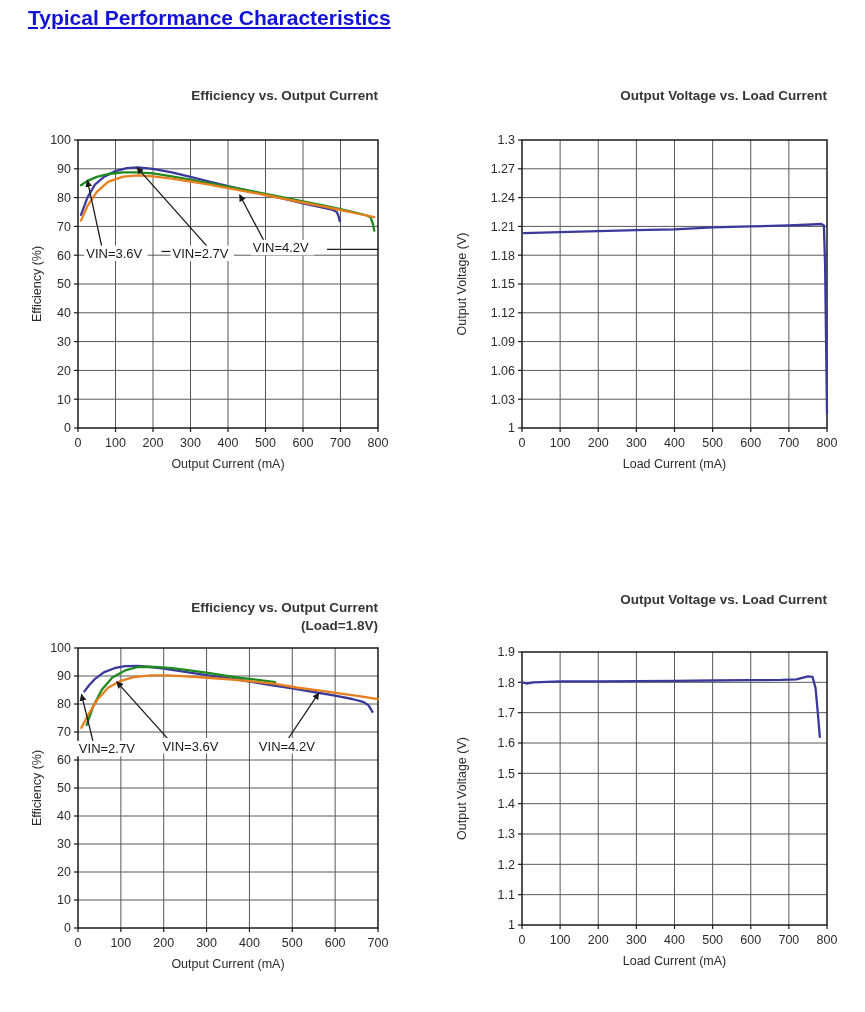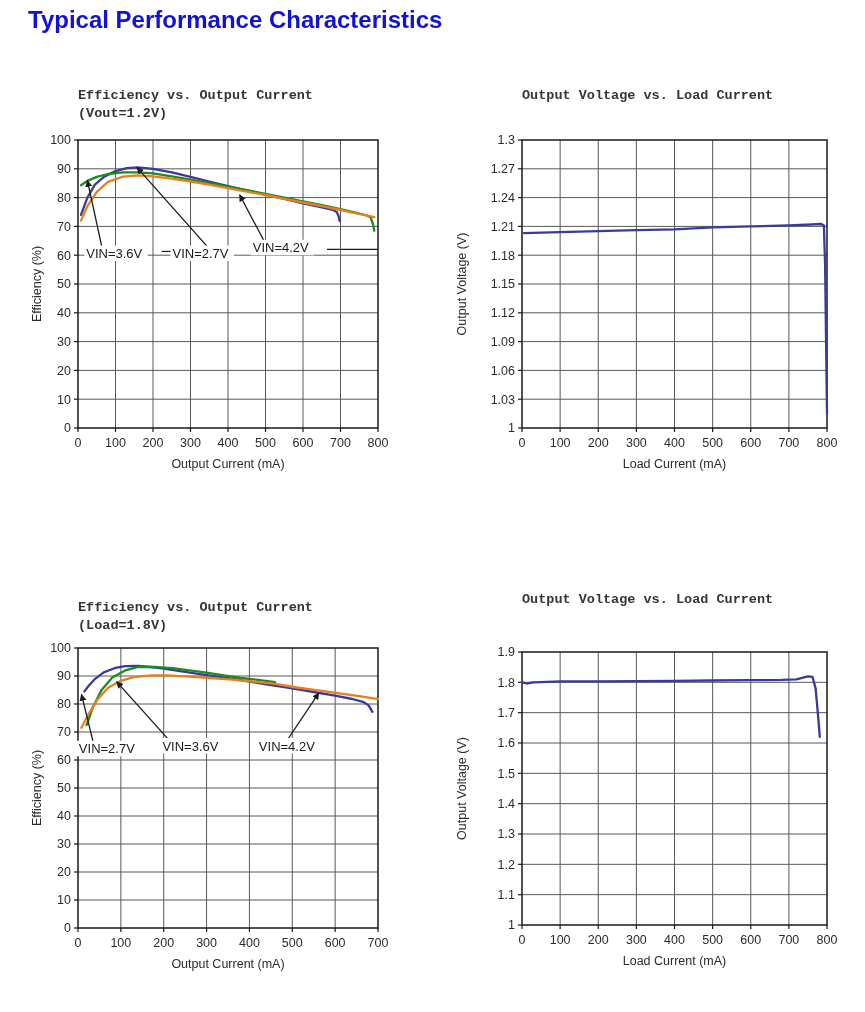--- a/index.html
+++ b/index.html
@@ -1,22 +1,22 @@
 <!DOCTYPE html>
 <html><head>
 <meta charset="utf-8">
 <style>
   html,body{margin:0;padding:0;background:#fff;}
   .page{position:relative;width:865px;height:1012px;background:#ffffff;overflow:hidden;
         font-family:"Liberation Sans",sans-serif;}
-  .page-title{position:absolute;left:28px;top:6px;font-size:24px;font-weight:bold;color:#1212d6;}
+  .page-title{position:absolute;left:28px;top:6px;font-size:21px;font-weight:bold;color:#1212d6;text-decoration:underline;}
   .chart{position:absolute;}
   .chart svg{position:absolute;left:0;top:0;}
-  .chart-title{position:absolute;text-align:left;font-weight:bold;font-size:13.5px;
-               color:#353535;line-height:1.35;font-family:Liberation Mono, monospace;}
+  .chart-title{position:absolute;text-align:right;font-weight:bold;font-size:13.5px;
+               color:#353535;line-height:1.35;}
   .c0{left:25px;top:85px;width:372px;height:400px;}
   .c0 .chart-title{left:53px;top:2px;width:300px;}
   .c1{left:453px;top:85px;width:392px;height:400px;}
   .c1 .chart-title{left:69px;top:2px;width:305px;}
   .c2{left:25px;top:592px;width:372px;height:408px;}
   .c2 .chart-title{left:53px;top:7px;width:300px;}
   .c3{left:453px;top:590px;width:392px;height:412px;}
   .c3 .chart-title{left:69px;top:1px;width:305px;}
 </style>
 </head>
@@ -101,21 +101,20 @@
         <line x1="182.375" y1="161.56" x2="111.875" y2="82.36" stroke="#1a1a1a" stroke-width="1.3" marker-end="url(#ah0)"></line>
         <rect x="145.5" y="160.56" width="63.4" height="15.5" fill="#ffffff"></rect>
         <text x="147.5" y="173.06" font-size="13" fill="#1a1a1a">VIN=2.7V</text>
         <line x1="302" y1="164.44" x2="353" y2="164.44" stroke="#1a1a1a" stroke-width="1.2"></line>
         <line x1="245" y1="167.32" x2="214.62499999999997" y2="109.72" stroke="#1a1a1a" stroke-width="1.3" marker-end="url(#ah0)"></line>
         <rect x="225.75" y="154.8" width="63.4" height="15.5" fill="#ffffff"></rect>
         <text x="227.75" y="167.3" font-size="13" fill="#1a1a1a">VIN=4.2V</text>
       </svg>
     <div class="chart-title">
       <div>Efficiency vs. Output Current</div>
-      <div>(Vout=1.2V)</div>
     </div>
   </div>
 
   <div class="chart c1">
     <svg width="392" height="400" viewBox="0 0 392 400">
         <defs>
           <marker id="ah1" markerWidth="8" markerHeight="8" refX="6.5" refY="3.5" orient="auto" markerUnits="userSpaceOnUse">
             <path d="M0,0 L7,3.5 L0,7 Z" fill="#1a1a1a"></path>
           </marker>
         </defs>

